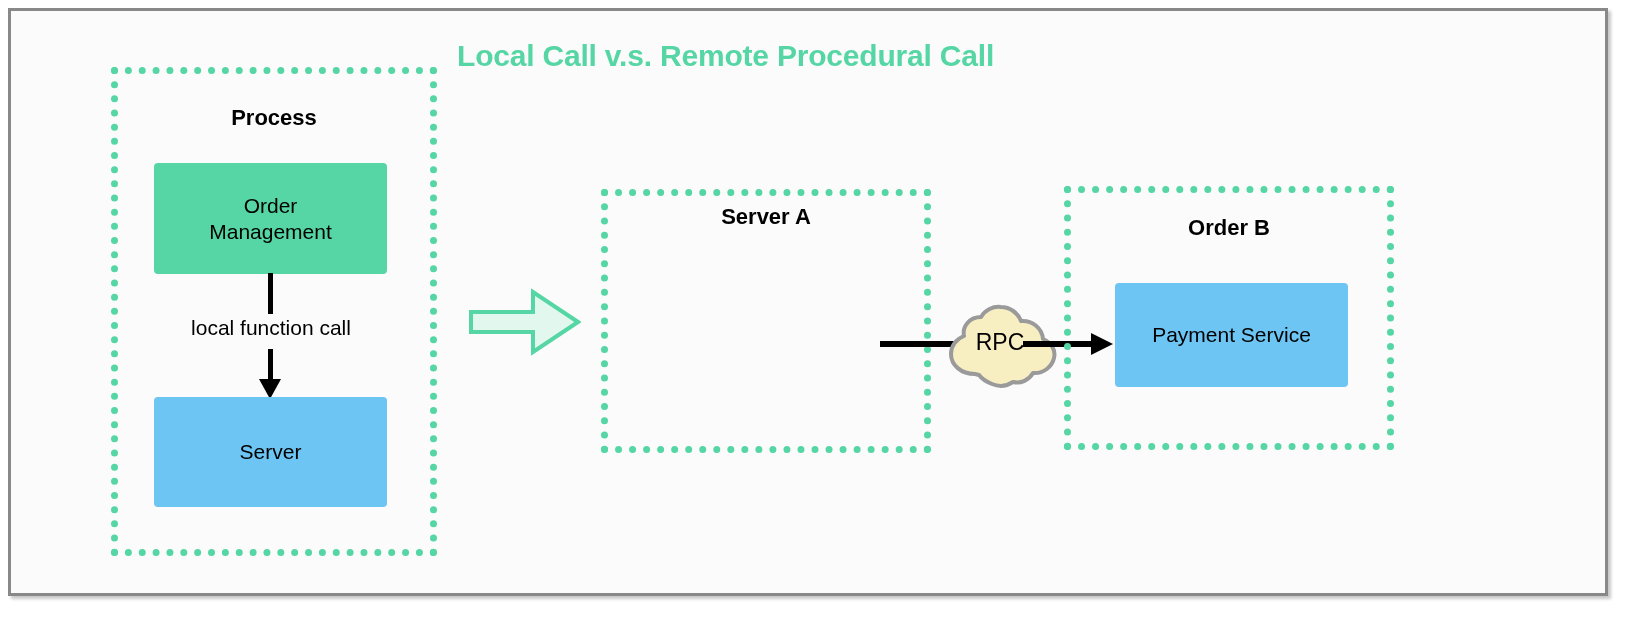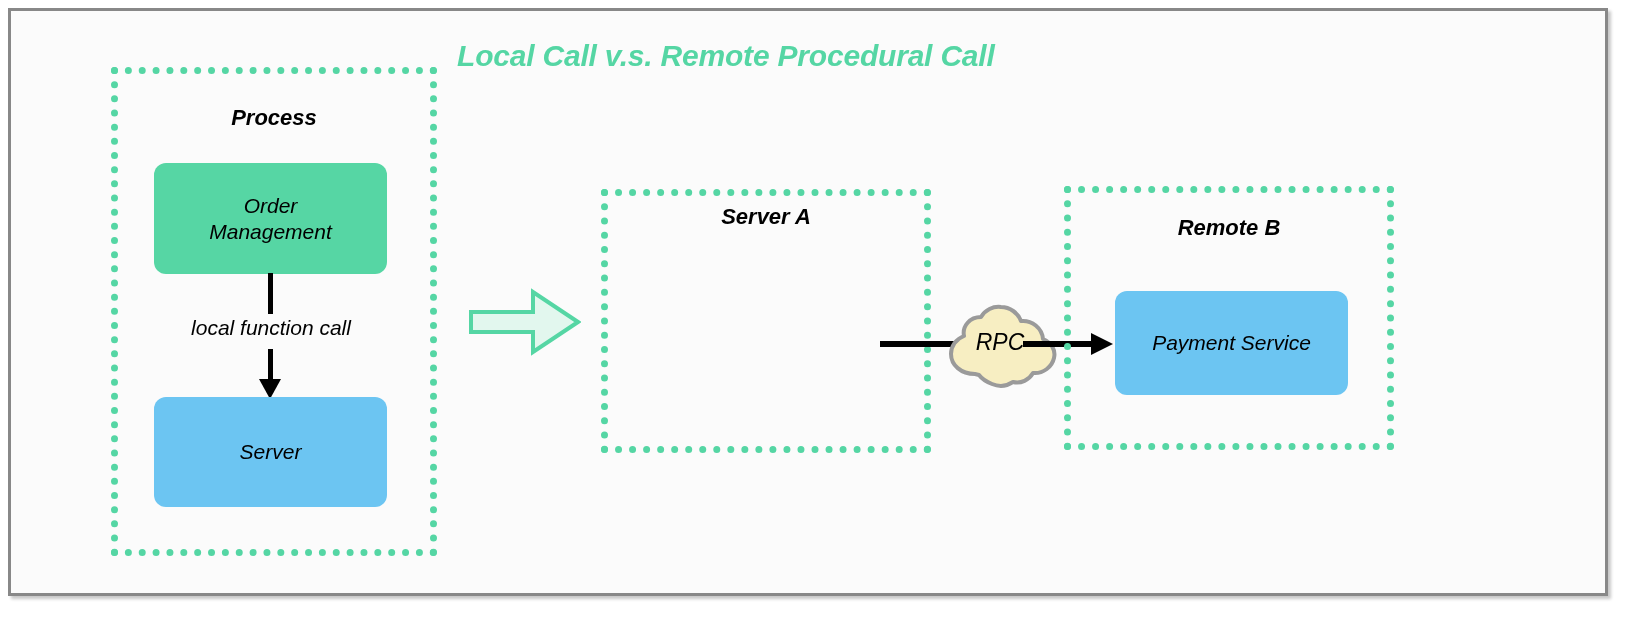--- a/index.html
+++ b/index.html
@@ -7,21 +7,20 @@
     padding: 0;
     background: #ffffff;
     font-family: "Liberation Sans", sans-serif;
   }
   #stage {
     position: relative;
     width: 1628px;
     height: 626px;
     overflow: hidden;
     background: #ffffff;
-    font-style: italic;
   }
 
   
   #canvas-frame {
     position: absolute;
     left: 8px;
     top: 8px;
     width: 1600px;
     height: 588px;
     box-sizing: border-box;
@@ -66,37 +65,37 @@
   #group-server-a { left: 590px; top: 178px; width: 330px; height: 264px; }
   #group-server-a .group-label { top: 8px; }
 
   #group-server-b { left: 1053px; top: 175px; width: 330px; height: 264px; }
   #group-server-b .group-label { top: 22px; }
 
   
   .node-box {
     position: absolute;
     box-sizing: border-box;
-    border-radius: 12px;
+    border-radius: 4px;
     display: flex;
     align-items: center;
     justify-content: center;
     text-align: center;
     font-size: 21px;
     color: #000000;
     line-height: 1.22;
     padding: 4px 8px;
   }
   .node-green { background: #56d6a4; }
   .node-blue  { background: #6cc5f2; }
 
   #node-order-management { left: 143px; top: 152px; width: 233px; height: 111px; }
   #node-payment          { left: 143px; top: 386px; width: 233px; height: 110px; }
   #node-order-service    { left: 637px; top: 279px; width: 233px; height: 108px; }
-  #node-payment-service  { left: 1104px; top: 280px; width: 233px; height: 104px; }
+  #node-payment-service  { left: 1104px; top: 272px; width: 233px; height: 104px; }
 
   
   #local-call-line-top {
     position: absolute;
     left: 257px;
     top: 262px;
     width: 5px;
     height: 41px;
     background: #000000;
   }
@@ -230,21 +229,21 @@
                C46,16 54,12 62,13 C71,13 79,19 82,27 C93,26 103,34 104,45
                C112,48 117,56 115,64 C113,73 104,80 94,79 C90,86 82,90 74,88
                C68,92 60,93 53,90 C48,88 43,85 40,81 Z" fill="#f7eec2" stroke="#9a9a9a" stroke-width="4" stroke-linejoin="round"></path>
     </svg>
     <div id="rpc-cloud-label">RPC</div>
 
     <div id="rpc-line-right"></div>
     <div id="rpc-arrowhead"></div>
 
     <div class="group-box" id="group-server-b">
-      <div class="group-label">Remote B</div>
+      <div class="group-label">Order B</div>
     </div>
 
     <div class="node-box node-blue" id="node-payment-service">
       <span>Payment Service</span>
     </div>
 
   </div>
 </div>
 
 </body></html>

